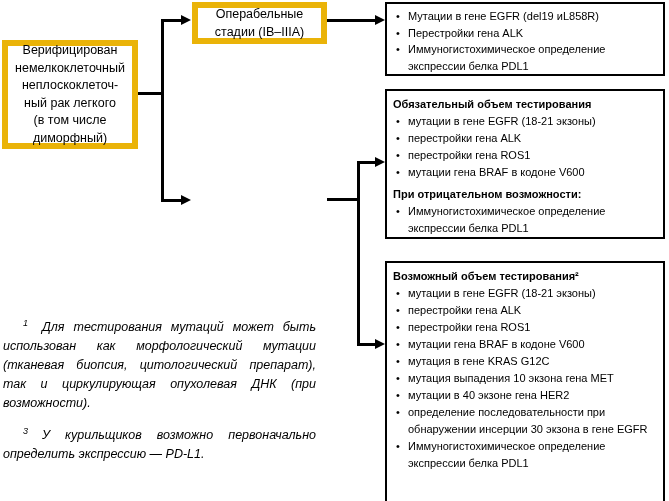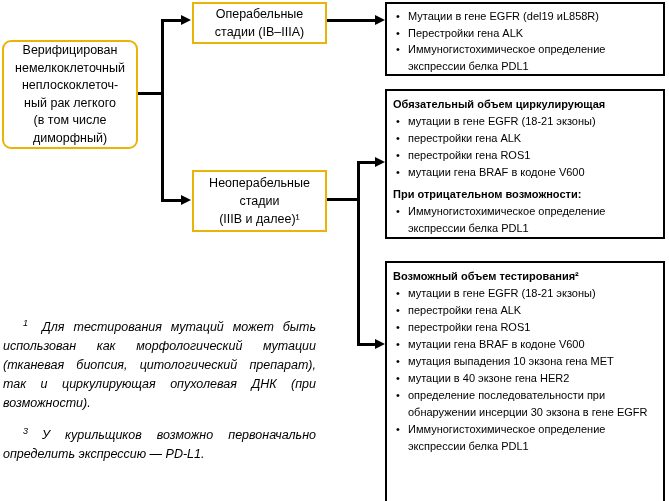--- a/index.html
+++ b/index.html
@@ -10,28 +10,28 @@
   }
   #canvas {
     position:relative;
     width:669px; height:501px;
     background:#ffffff;
     overflow:hidden;
   }
   
   .node {
     position:absolute;
-    border:2px solid #eab308;
+    border:6px solid #eab308;
     background:#fff;
     display:flex; align-items:center; justify-content:center;
     text-align:center;
     font-size:12.5px; line-height:17.5px;
     white-space:pre-line;
   }
-  #root-node      { left:2px;   top:40px;  width:136px; height:109px;border-radius:9px; }
+  #root-node      { left:2px;   top:40px;  width:136px; height:109px; }
   #operable-node  { left:192px; top:2px;   width:135px; height:42px;  line-height:18px; }
   #inoperable-node{ left:192px; top:170px; width:135px; height:62px;  line-height:18px; }
 
   
   .testbox {
     position:absolute;
     left:385px; width:280px;
     border:2px solid #000;
     background:#fff;
     padding:5px 8px 4px 6px;
@@ -91,23 +91,20 @@
   <div class="node" id="root-node">Верифицирован
 немелкоклеточный
 неплоскоклеточ-
 ный рак легкого
 (в том числе
 диморфный)</div>
 
   <div class="node" id="operable-node">Операбельные
 стадии (IB–IIIA)</div>
 
-  <div class="node" id="inoperable-node">Неоперабельные
-стадии
-(IIIB и далее)¹</div>
 
   <div class="line" style="left:138px; top:92px;  width:26px; height:3px;"></div>
   <div class="line" style="left:161px; top:19px;  width:3px;  height:183px;"></div>
   <div class="line" style="left:161px; top:19px;  width:21px; height:3px;"></div>
   <div class="arr" style="left:181px; top:15px;"></div>
   <div class="line" style="left:161px; top:199px; width:21px; height:3px;"></div>
   <div class="arr" style="left:181px; top:195px;"></div>
 
   <div class="line" style="left:327px; top:19px; width:49px; height:3px;"></div>
   <div class="arr" style="left:375px; top:15px;"></div>
@@ -121,40 +118,41 @@
 
   <div class="testbox" id="operable-tests-box">
     <ul>
         <li>Мутации в гене EGFR (del19 иL858R)</li>
         <li>Перестройки гена ALK</li>
         <li>Иммуногистохимическое определение экспрессии белка PDL1</li>
       </ul>
   </div>
 
   <div class="testbox" id="mandatory-tests-box">
-    <div class="heading">Обязательный объем циркулирующая</div>
+    <div class="heading">Обязательный объем тестирования</div>
     <ul>
         <li>мутации в гене EGFR (18-21 экзоны)</li>
         <li>перестройки гена ALK</li>
         <li>перестройки гена ROS1</li>
         <li>мутации гена BRAF в кодоне V600</li>
       </ul>
     <div class="heading mid">При отрицательном возможности:</div>
     <ul>
         <li>Иммуногистохимическое определение экспрессии белка PDL1</li>
       </ul>
   </div>
 
   <div class="testbox" id="possible-tests-box">
     <div class="heading">Возможный объем тестирования²</div>
     <ul>
         <li>мутации в гене EGFR (18-21 экзоны)</li>
         <li>перестройки гена ALK</li>
         <li>перестройки гена ROS1</li>
         <li>мутации гена BRAF в кодоне V600</li>
+        <li>мутация в гене KRAS G12C</li>
         <li>мутация выпадения 10 экзона гена MET</li>
         <li>мутации в 40 экзоне гена HER2</li>
         <li>определение последовательности при обнаружении инсерции 30 экзона в гене EGFR</li>
         <li>Иммуногистохимическое определение экспрессии белка PDL1</li>
       </ul>
   </div>
 
   <div id="footnotes">
     <p><span class="fn-num">1</span><span>Для тестирования мутаций может быть использован как морфологический мутации (тканевая биопсия, цитологический препарат), так и циркулирующая опухолевая ДНК (при возможности).</span></p>
     <p><span class="fn-num">3</span><span>У курильщиков возможно первоначально определить экспрессию — PD-L1.</span></p>

